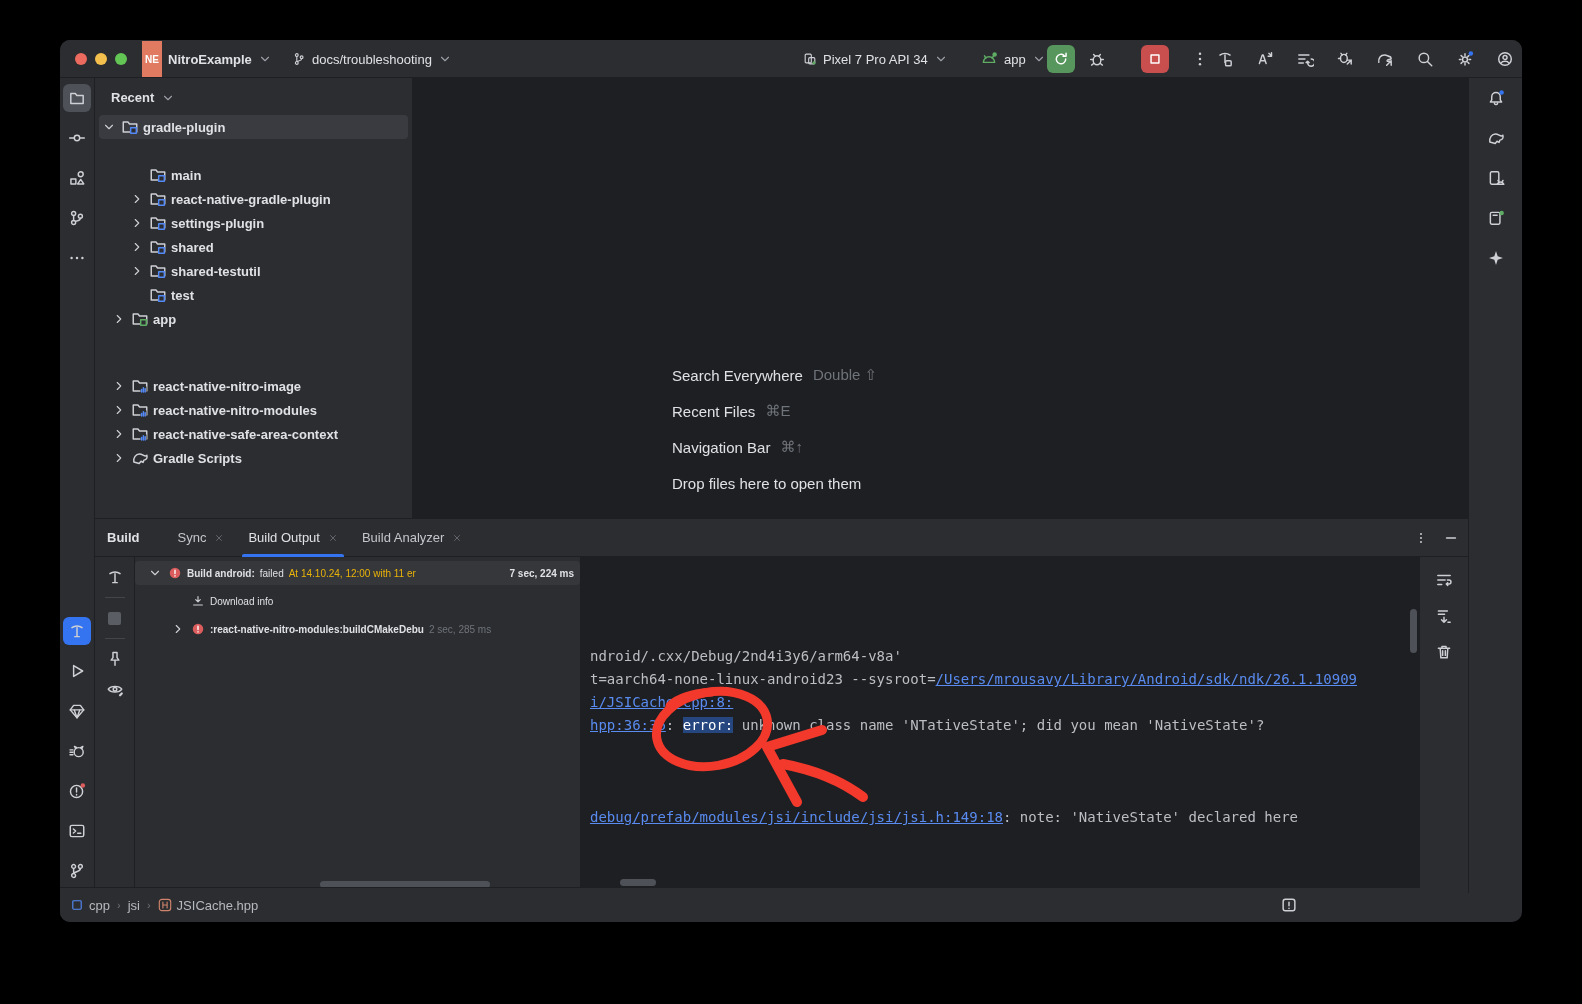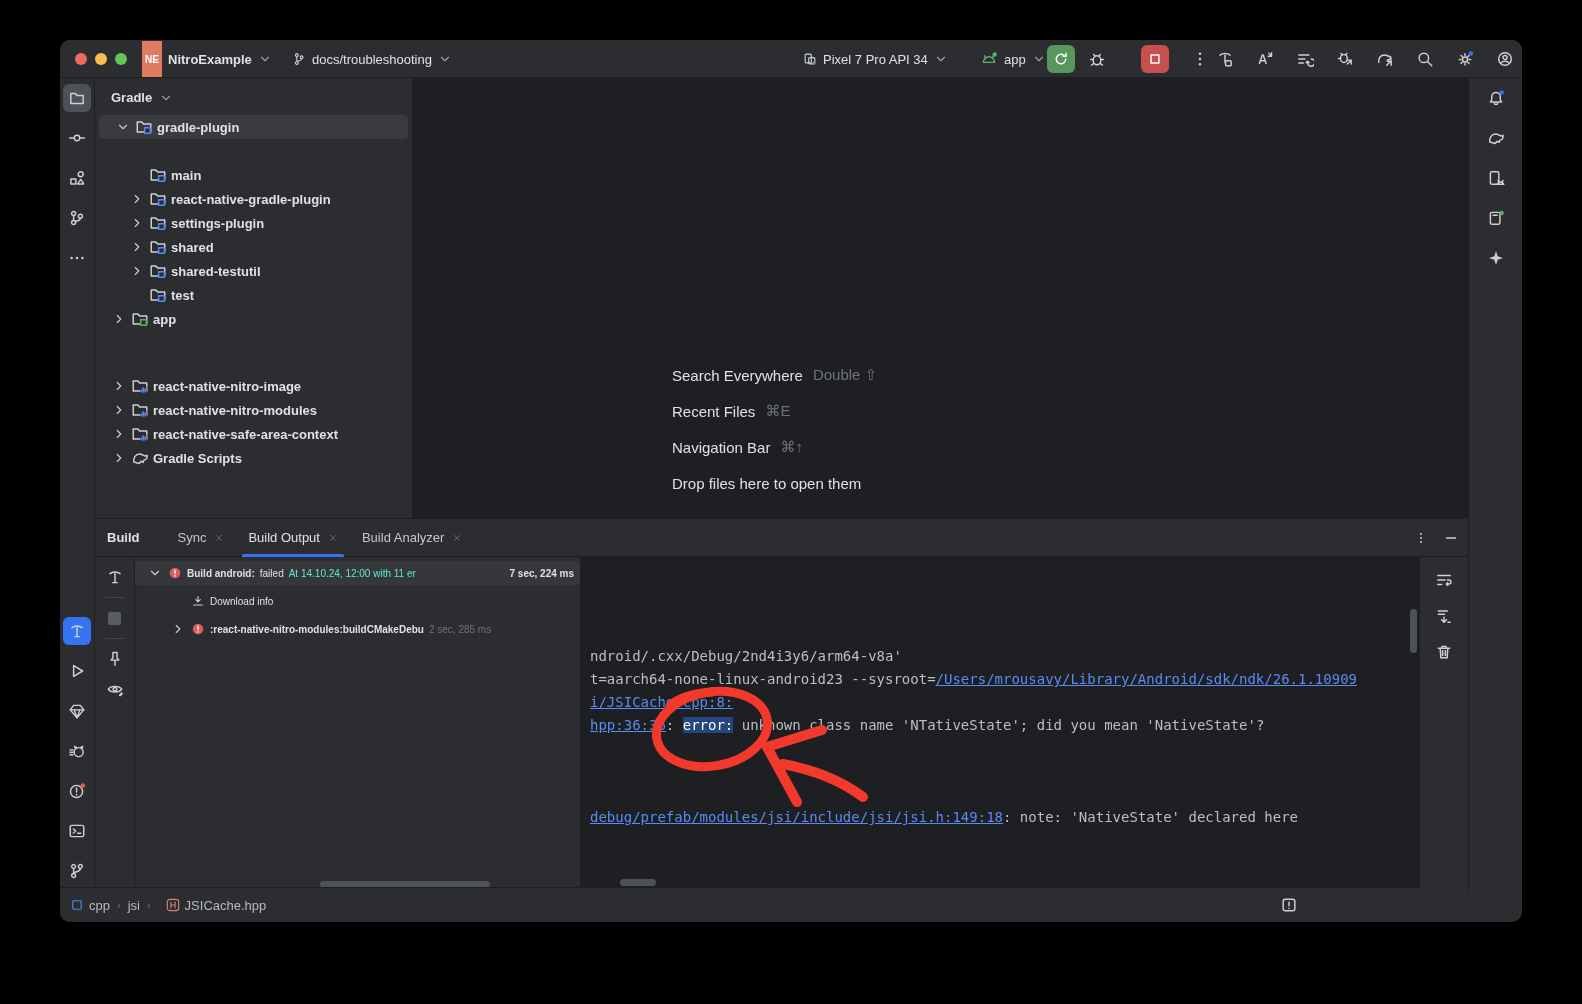--- a/index.html
+++ b/index.html
@@ -82,21 +82,21 @@
                       justify-content:center; color:#ced0d6; }
   .tool-divider { width:20px; height:1px; background:#43454a; margin:2px 0; }
   .stop-square { width:13px; height:13px; background:#5a5d63; border-radius:2px; }
 
   .build-tree { position:absolute; left:40px; top:38px; width:445px; bottom:10px;
                 overflow:hidden; }
   .bt-row { position:relative; display:flex; align-items:center; height:24px; gap:5px;
             color:#dfe1e5; font-size:10px; white-space:nowrap; margin-top:4px; }
   .bt-row.selected { background:#35373b; border-radius:4px; }
   .bt-title.bold { font-weight:700; }
-  .bt-detail { color:#5eead4; overflow:hidden; flex:1; }
+  .bt-detail { color:#eab308; overflow:hidden; flex:1; }
   .bt-duration { color:#6f737a; }
   .bt-duration.right { position:absolute; right:6px; font-weight:700; color:#dfe1e5;
                        background:#35373b; padding-left:8px; }
   .hscroll { position:absolute; height:7px; border-radius:4px; background:#4e5157; }
 
   .console { position:absolute; left:485px; top:38px; width:840px; bottom:5px;
              background:#1e1f22; overflow:hidden; }
   .console-lines { position:absolute; left:10px; top:88px; right:0;
                    font-family:"DejaVu Sans Mono", monospace; font-size:14px;
                    line-height:23px; color:#bcbec4; white-space:pre; }
@@ -450,29 +450,29 @@
             <svg viewBox="0 0 16 16" fill="none" stroke="currentColor" stroke-width="1.3" stroke-linecap="round" stroke-linejoin="round">
               <path d="M8 1.8l1.5 4.7L14.2 8l-4.7 1.5L8 14.2 6.5 9.5 1.8 8l4.7-1.5z" fill="currentColor" stroke="none"></path>
             </svg>
           </span>
         </div>
       </div>
   </div>
 
   <div class="project-panel">
     <div class="pp-header">
-      <span>Gradle</span>
+      <span>Recent</span>
       <span class="icon small chev">
           <svg viewBox="0 0 16 16" fill="none" stroke="currentColor" stroke-width="1.3" stroke-linecap="round" stroke-linejoin="round">
             <path d="M4 6l4 4 4-4"></path>
           </svg>
         </span>
     </div>
     <div id="project-tree">
-        <div class="tree-row selected" style="padding-left: 16px;">
+        <div class="tree-row selected" style="padding-left: 2px;">
           <span class="tr-chev">
             <span class="icon">
               <svg viewBox="0 0 16 16" fill="none" stroke="currentColor" stroke-width="1.3" stroke-linecap="round" stroke-linejoin="round">
                 <path d="M4 6l4 4 4-4"></path>
               </svg>
             </span>
           </span>
           <span class="icon">
             <svg viewBox="0 0 16 16" fill="none" stroke="currentColor" stroke-width="1.3" stroke-linecap="round" stroke-linejoin="round">
               <path d="M2 3.5h4.2L7.6 5.3H14v7.2H2z"></path>
@@ -836,21 +836,21 @@
               <rect x="3.2" y="3.2" width="9.6" height="9.6" rx="1" stroke="#548af7"></rect>
             </svg>
           </span>
           <span>cpp</span>
         </span>
         <span class="crumb-sep">›</span>
         <span style="display: flex; align-items: flex-start; gap: 5px;">
           <span>jsi</span>
         </span>
         <span class="crumb-sep">›</span>
-        <span style="display: flex; gap: 5px; margin-left: 8px;">
+        <span style="display: flex; gap: 5px;">
           <span class="icon small">
             <svg viewBox="0 0 16 16" fill="none" stroke="currentColor" stroke-width="1.3" stroke-linecap="round" stroke-linejoin="round">
               <rect x="1.5" y="1.5" width="13" height="13" rx="3" stroke="#d0846c"></rect>
               <path d="M5.6 4.6v6.8M10.4 4.6v6.8M5.6 8h4.8" stroke="#d0846c"></path>
             </svg>
           </span>
           <span>JSICache.hpp</span>
         </span>
       </div>
     <div class="status-right">

